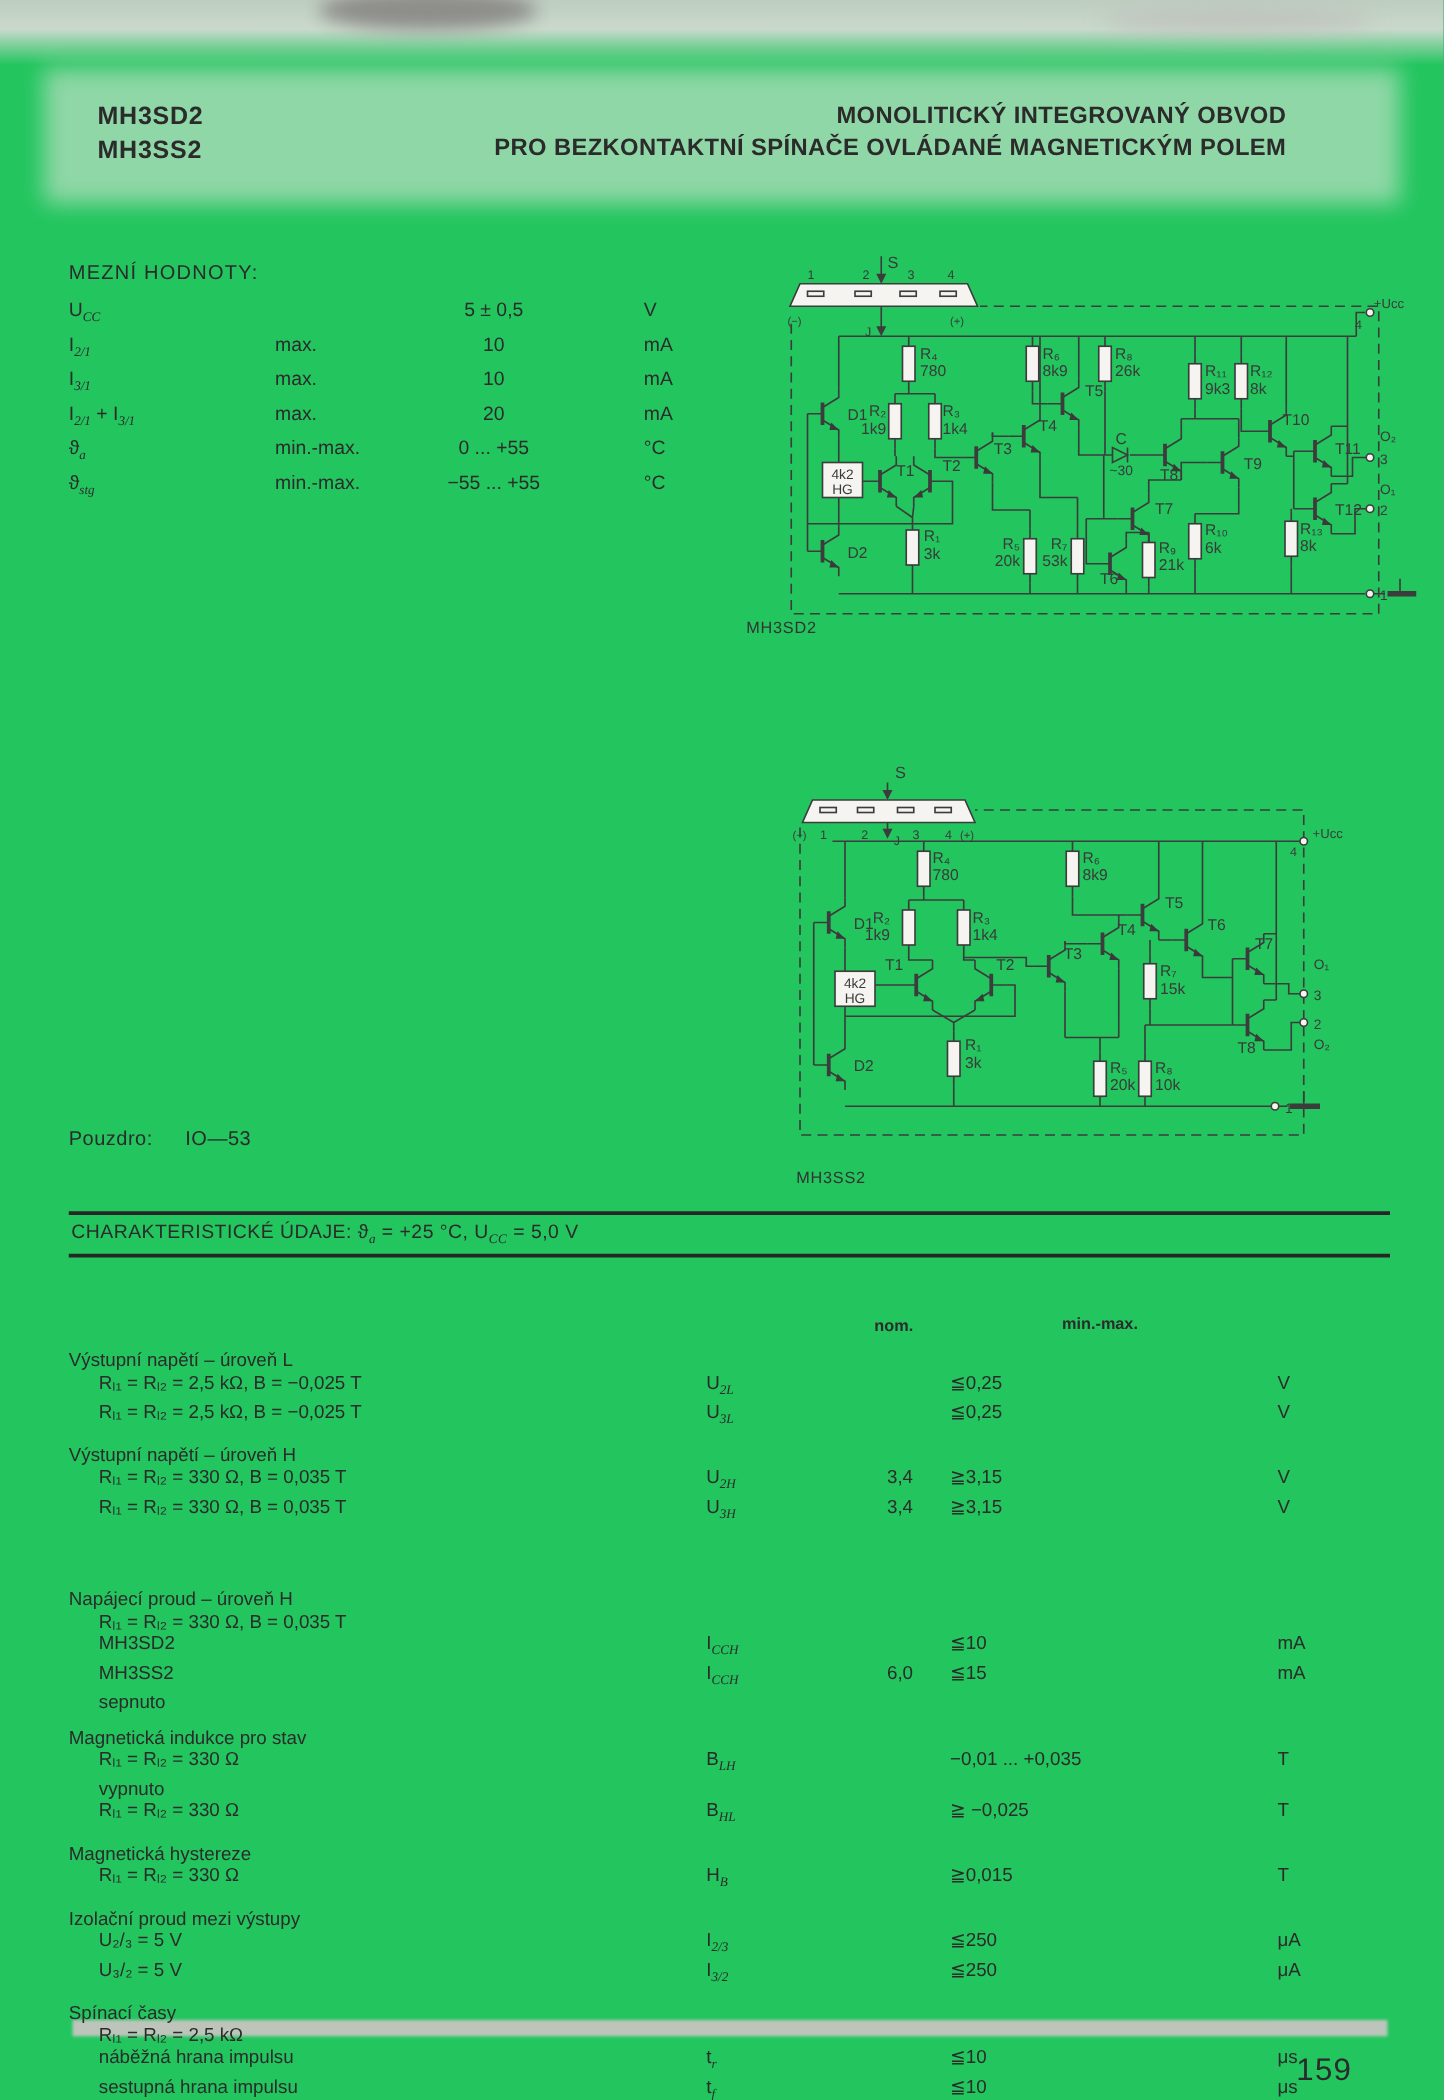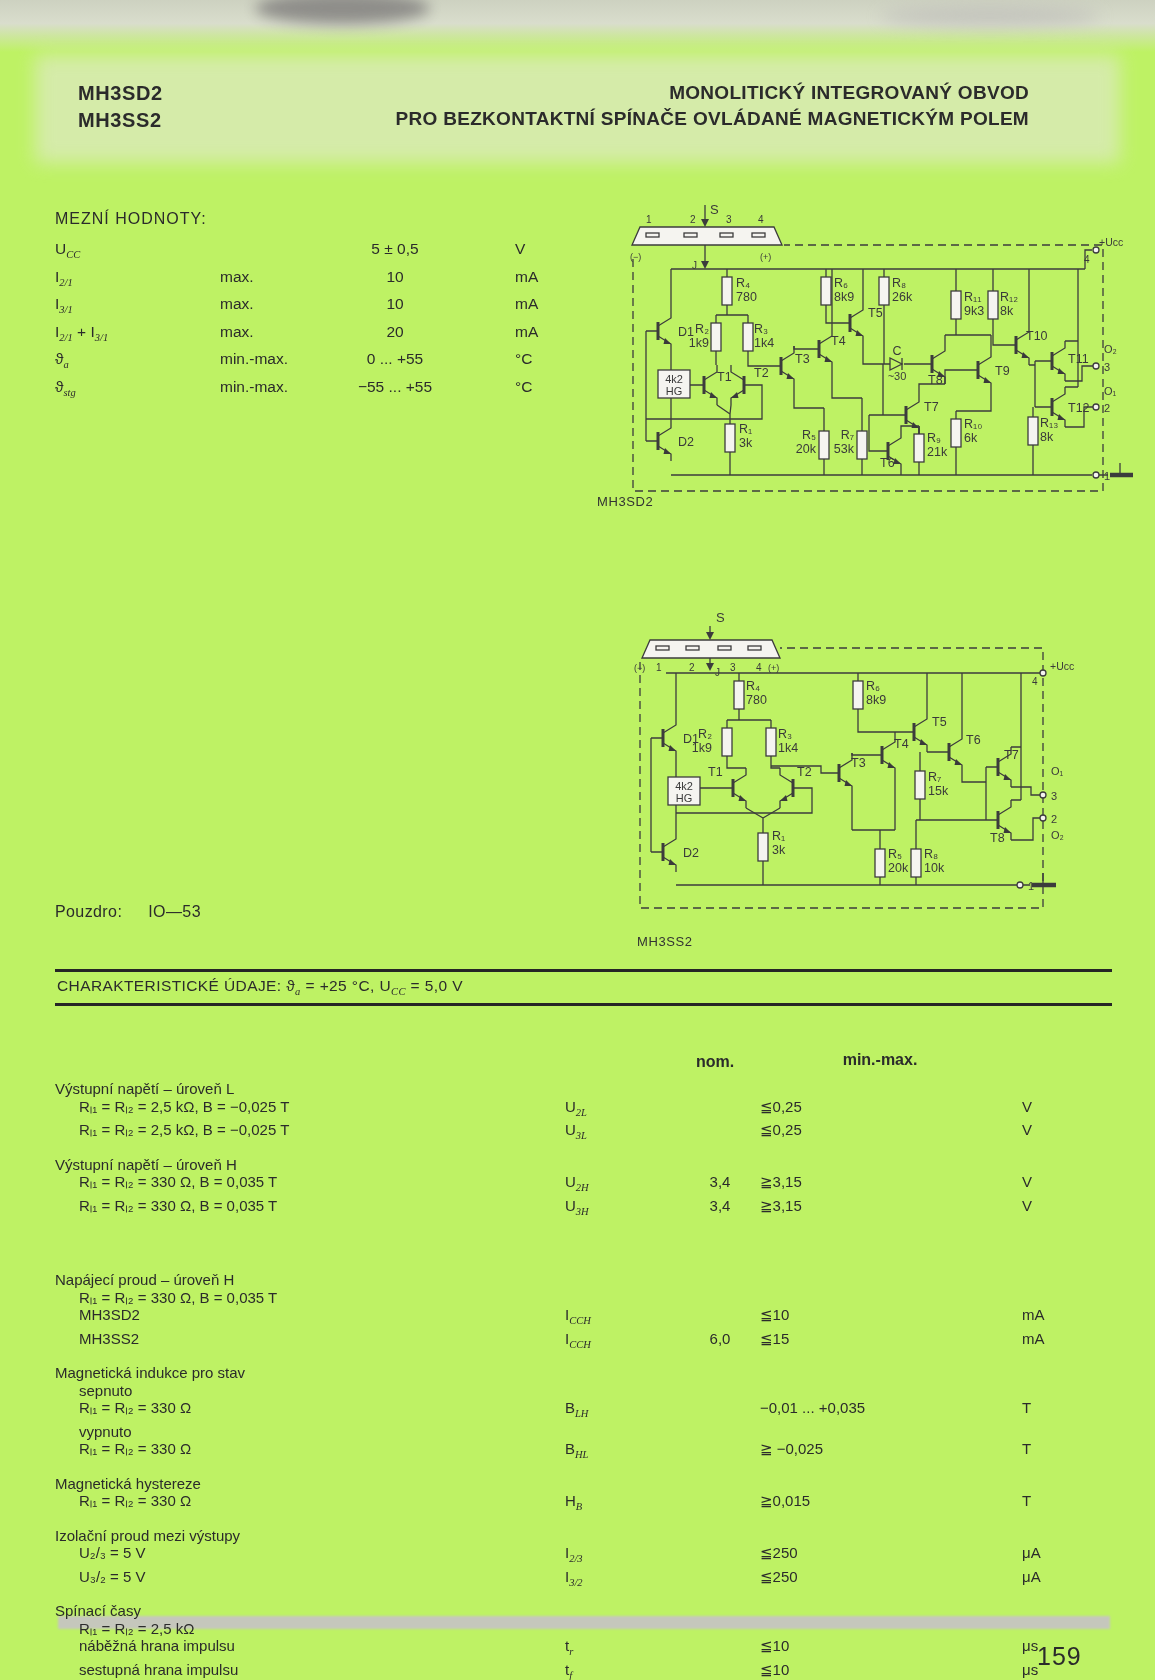--- a/index.html
+++ b/index.html
@@ -1,16 +1,16 @@
 <!DOCTYPE html>
 <html><head>
 <meta charset="utf-8">
 <style>
   html,body{margin:0;padding:0;background:#888;}
-  .page{position:relative;width:1155px;height:1680px;background:#bef264;overflow:hidden;
+  .page{position:relative;width:1155px;height:1680px;background:#22c55e;overflow:hidden;
         font-family:"Liberation Sans",sans-serif;color:#2b2b2b;}
   .abs{position:absolute;}
   
   .top-band{left:0;top:0;width:1155px;height:52px;
     background:linear-gradient(180deg,#cfcecb 0%,#dcdbd8 45%,rgba(245,244,240,0) 100%);opacity:.9;}
   .top-blob{left:255px;top:-8px;width:175px;height:32px;background:#8b8a87;border-radius:50%;filter:blur(7px);opacity:.95;}
   .top-blob2{left:880px;top:6px;width:220px;height:20px;background:#bdbcb9;border-radius:50%;filter:blur(8px);opacity:.7;}
   .header-wash{left:35px;top:55px;width:1085px;height:108px;background:#e8e6e2;filter:blur(9px);opacity:.55;}
   .bottom-band{left:58px;top:1616px;width:1052px;height:13px;background:#c6c5c1;filter:blur(1.2px);opacity:.95;}
   
@@ -26,21 +26,21 @@
   sub{font-size:10.5px;font-style:italic;font-family:"Liberation Serif",serif;}
   
   svg text{font-family:"Liberation Sans",sans-serif;fill:#3a3a3a;}
   .cap{font-size:13px;letter-spacing:.6px;color:#333;}
   
   .pouzdro{left:55px;top:903px;font-size:16px;letter-spacing:.4px;}
   .pouzdro .val{margin-left:26px;}
   
   .rule{left:55px;width:1057px;height:3px;background:#262626;}
   .char-head{left:57px;top:977px;font-size:15.5px;letter-spacing:.4px;}
-  .colhdr{font-weight:bold;font-size:16px;}
+  .colhdr{font-weight:bold;font-size:13px;}
   .chart{left:55px;top:1080px;width:1075px;font-size:15px;}
   .cl{display:grid;grid-template-columns:510px 115px 80px 250px 60px;line-height:17.5px;align-items:baseline;}
   .cl .ind{padding-left:24px;}
   .cl .nom{text-align:center;}
   .cl .mm{text-align:left;}
   .cl .unit{padding-left:12px;}
   .gap{margin-top:11px;}
   .pageno{left:1037px;top:1642px;font-size:25px;letter-spacing:1px;}
 </style>
 </head>
@@ -431,25 +431,25 @@
         <div class="mm">≦10</div>
         <div class="unit">mA</div>
       </div>
       <div class="cl">
         <div class="ind">MH3SS2</div>
         <div class="sym"><span>I</span><sub>CCH</sub></div>
         <div class="nom">6,0</div>
         <div class="mm">≦15</div>
         <div class="unit">mA</div>
       </div>
+      <div class="cl">
+        <div class="ind" style="grid-column: 1 / -1;">sepnuto</div>
+      </div>
       <div class="cl gap">
         <div style="grid-column: 1 / -1;">Magnetická indukce pro stav</div>
-      </div>
-      <div class="cl">
-        <div class="ind" style="grid-column: 1 / -1;">sepnuto</div>
       </div>
       <div class="cl">
         <div class="ind">Rₗ₁ = Rₗ₂ = 330 Ω</div>
         <div class="sym"><span>B</span><sub>LH</sub></div>
         <div class="nom"></div>
         <div class="mm">−0,01 ... +0,035</div>
         <div class="unit">T</div>
       </div>
       <div class="cl">
         <div class="ind" style="grid-column: 1 / -1;">vypnuto</div>

